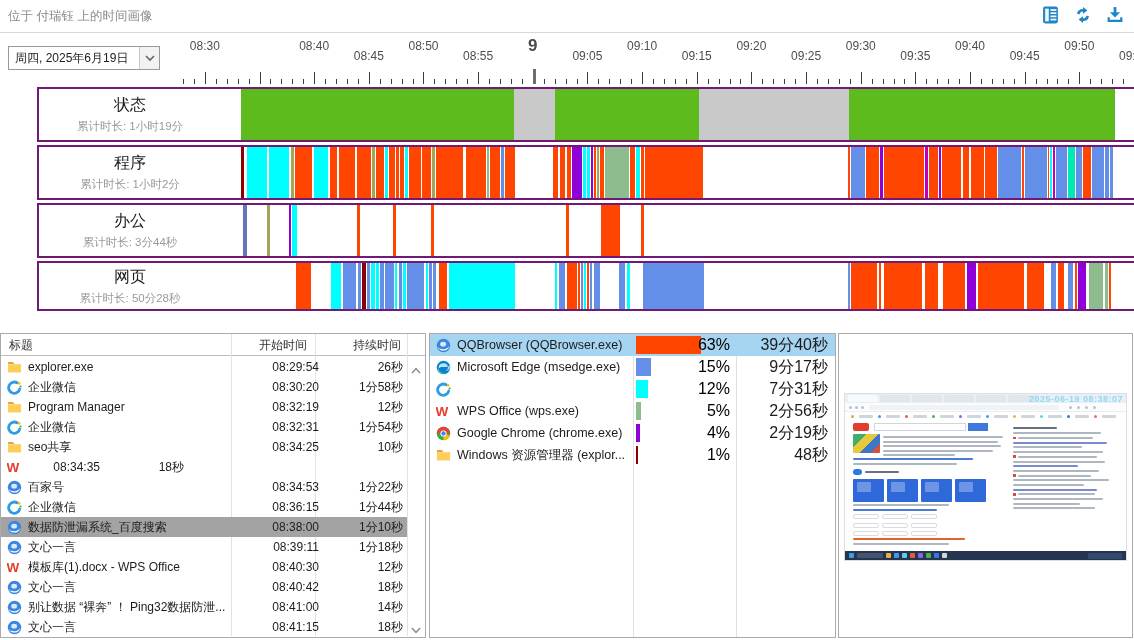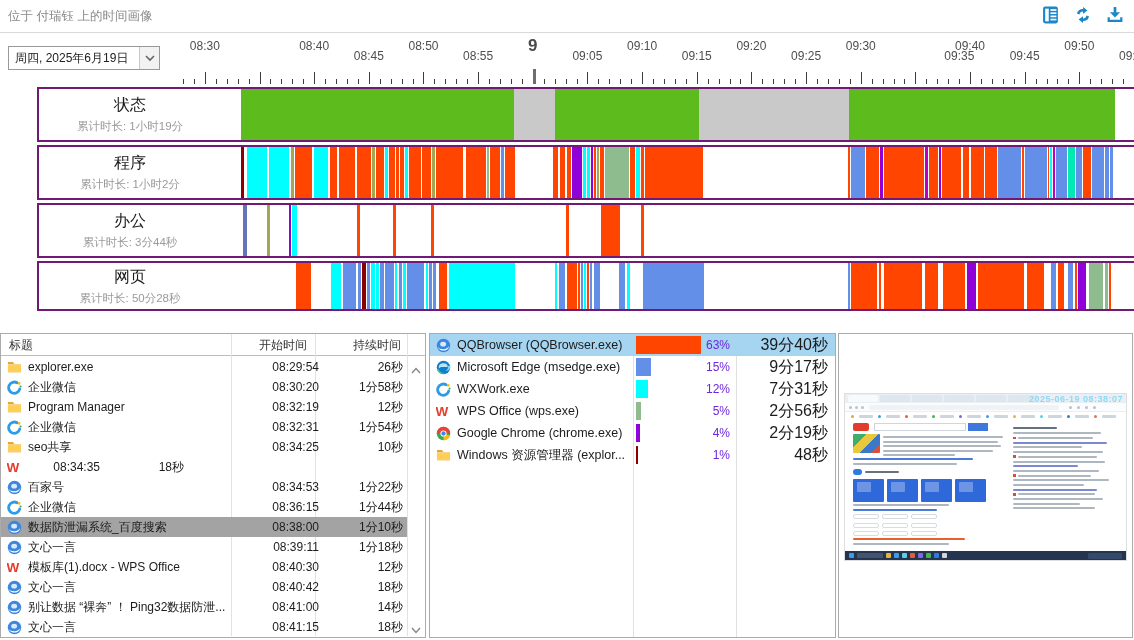--- a/index.html
+++ b/index.html
@@ -58,21 +58,21 @@
   .trw .rdur { width:88px; text-align:right; font-size:12px; color:#1c1c1c; flex:0 0 auto; padding-right:4px; }
   .sarr { position:absolute; right:3px; width:12px; height:10px; color:#8a8a8a; }
   .sarr.up { top:27px; } .sarr.down { bottom:6px; }
 
   
   .arow { position:relative; height:22px; }
   .arow.sel { background:#a6d5f1; }
   .aic { position:absolute; left:6px; top:3px; width:16px; height:16px; display:flex; align-items:center; }
   .aname { position:absolute; left:27px; top:0; width:172px; line-height:22px; font-size:12.5px; color:#1c1c1c; white-space:nowrap; overflow:hidden; }
   .abar { position:absolute; left:206px; top:2px; bottom:2px; }
-  .apct { position:absolute; left:240px; width:60px; line-height:22px; text-align:right; font-size:12px; color:#6d28d9; }
+  .apct { position:absolute; left:240px; width:60px; line-height:22px; text-align:right; font-size:16px; color:#000000; }
   .adur { position:absolute; right:7px; width:90px; line-height:22px; text-align:right; font-size:16px; color:#1c1c1c; }
   .avline { position:absolute; top:0; bottom:0; width:1px; background:#e0e0e0; }
 
   
   .shot { position:absolute; left:5px; top:59px; width:283px; height:168px; background:#fff; border:1px solid #dedede; cursor:pointer; }
   .wm { position:absolute; top:0px; right:3px; font-size:9px; font-weight:bold; color:#8fd9f5; letter-spacing:0.5px; }
   .sh-tabs { position:absolute; left:0; top:0; right:0; height:9px; background:#e9eff5; display:flex; gap:2px; padding:1px 3px; }
   .sh-tab { width:30px; height:7px; background:#f7fafc; border-radius:2px 2px 0 0; }
   .sh-tab.dim { background:#dfe7ee; }
   .sh-addr { position:absolute; left:0; top:9px; right:0; height:9px; background:#fbfcfd; border-bottom:1px solid #ededed; }
@@ -246,21 +246,21 @@
         <span class="rl r1" style="left: 19.5402%;">08:45</span>
         <span class="rl r0" style="left: 25.2874%;">08:50</span>
         <span class="rl r1" style="left: 31.0345%;">08:55</span>
         <span class="rl r0 hour" style="left: 36.7816%;">9</span>
         <span class="rl r1" style="left: 42.5287%;">09:05</span>
         <span class="rl r0" style="left: 48.2759%;">09:10</span>
         <span class="rl r1" style="left: 54.023%;">09:15</span>
         <span class="rl r0" style="left: 59.7701%;">09:20</span>
         <span class="rl r1" style="left: 65.5172%;">09:25</span>
         <span class="rl r0" style="left: 71.2644%;">09:30</span>
-        <span class="rl r1" style="left: 77.0115%; margin-left: 44px;">09:35</span>
+        <span class="rl r1" style="left: 77.0115%;">09:35</span>
         <span class="rl r0" style="left: 82.7586%;">09:40</span>
         <span class="rl r1" style="left: 88.5057%;">09:45</span>
         <span class="rl r0" style="left: 94.2529%;">09:50</span>
         <span class="rl r1" style="left: 100%;">09:55</span>
       </div>
   </div>
 
   <div class="tracks" id="tracks">
       <div class="trow" style="top: 0px;">
         <div class="tlabel">
@@ -644,21 +644,20 @@
             <span class="adur">9分17秒</span>
           </div>
           <div class="arow">
             <span class="aic">
               <svg width="15" height="15" viewBox="0 0 16 16">
                 <path d="M13.6 9.6A6 6 0 1 1 10.8 3" fill="none" stroke="#2E9BE6" stroke-width="3" stroke-linecap="round"></path>
                 <circle cx="13" cy="3.6" r="1.4" fill="#FBBC05"></circle>
                 <circle cx="14.5" cy="6.9" r="1.1" fill="#34A853"></circle>
               </svg>
             </span>
-            <span class="aname">WXWork.exe</span>
             <span class="abar" style="width: 12.36px; background: rgb(0, 255, 255);"></span>
             <span class="apct">12%</span>
             <span class="adur">7分31秒</span>
           </div>
           <div class="arow">
             <span class="aic">
               <svg width="15" height="14" viewBox="0 0 16 15">
                 <text x="-0.5" y="12.5" font-family="Liberation Sans, sans-serif" font-size="14.5" font-weight="bold" fill="#E3402F">W</text>
               </svg>
             </span>

